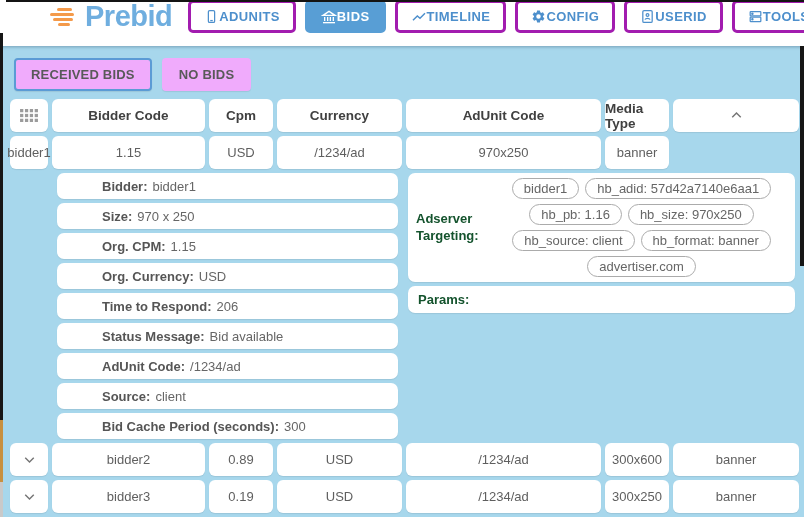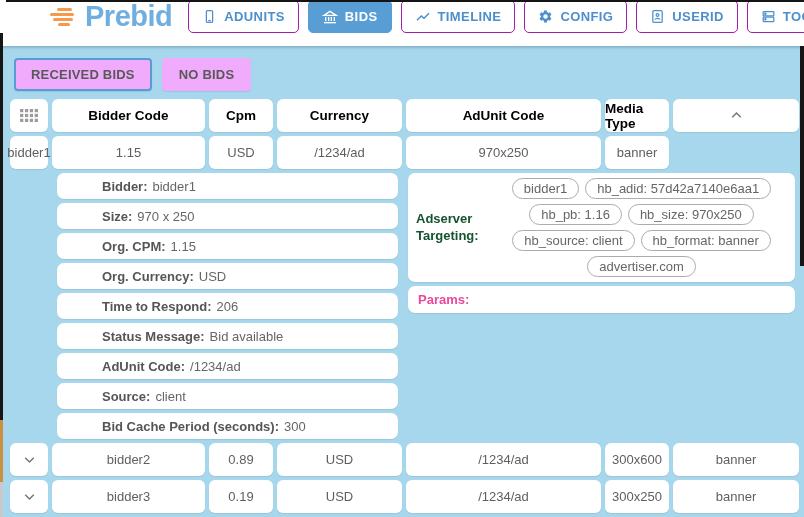--- a/index.html
+++ b/index.html
@@ -20,22 +20,22 @@
   .logo { display:flex; flex-direction:column; gap:2px; width:26px; }
   .logo i { height:3px; border-radius:2px; background:#F49A4A; display:block; }
   .logo i:nth-child(1){ width:15px; margin-left:7px; }
   .logo i:nth-child(2){ width:24px; margin-left:0; }
   .logo i:nth-child(3){ width:20px; margin-left:3px; }
   .logo i:nth-child(4){ width:12px; margin-left:8px; }
   .brand-text { font-size:29px; font-weight:bold; color:#6FAEDF; letter-spacing:-0.5px; }
 
   .nav { display:flex; gap:9px; }
   .nav-btn {
-    display:flex; align-items:center; gap:7px; height:33px; padding:0 13px;
-    background:#fff; border:1px solid #a21caf; border-radius:5px;
+    display:flex; align-items:center; height:33px; padding:0 13px;
+    background:#fff; border:3px solid #a21caf; border-radius:5px;
     color:#4D8FCC; font-weight:bold; font-size:13px; letter-spacing:.4px;
     font-family:inherit; cursor:pointer;
   }
   .nav-btn svg { display:block; }
   .nav-btn.active { background:#589ED5; border-color:#589ED5; color:#fff; }
 
   
   .tabs { display:flex; gap:10px; padding:12px 0 8px 14px; }
   .tab {
     height:33px; padding:0 15px; background:#f0abfc; border-radius:4px;
@@ -49,21 +49,21 @@
   .bids-table {
     display:grid;
     grid-template-columns:38px 153px 64px 125px 195px 64px 126px;
     gap:4px; padding:0 5px 0 10px; align-content:start;
   }
   .cell {
     background:#fff; border-radius:6px; height:33px;
     display:flex; align-items:center; justify-content:center;
     font-size:13px; color:#5f5f5f; box-shadow:0 1px 1px rgba(0,0,0,.08);
   }
-  .cell.head { font-weight:bold; color:#000000; font-size:13.5px; }
+  .cell.head { font-weight:bold; color:#404040; font-size:13.5px; }
   .expander { cursor:pointer; }
   .expander svg { display:block; }
 
   
   .details {
     grid-column:1 / -1; display:grid; grid-template-columns:341px 387px;
     gap:10px; margin-left:47px; align-items:start;
   }
   .detail-stack { display:flex; flex-direction:column; gap:4px; }
   .card { background:#fff; border-radius:7px; box-shadow:0 1px 1px rgba(0,0,0,.08); }
@@ -71,21 +71,21 @@
   .field b { color:#555; margin-right:5px; white-space:nowrap;margin-left:35px; }
   .detail-right { display:flex; flex-direction:column; gap:4px; }
   .targeting { display:flex; align-items:center; gap:4px; padding:5px 8px; min-height:86px; }
   .t-label { width:76px; font-size:13px; font-weight:bold; color:#14532d; line-height:1.3; flex-shrink:0; }
   .chips { display:flex; flex-wrap:wrap; gap:5px 6px; justify-content:center; align-items:center; }
   .chip {
     border:1px solid #ababab; border-radius:13px; padding:2px 11px;
     font-size:13px; color:#666; white-space:nowrap; background:#fff;
   }
   .params { height:27px; display:flex; align-items:center; padding:0 10px; font-size:13px; }
-  .params b { color:#ec4899; }
+  .params b { color:#14532d; }
 
   
   .edge { position:absolute; z-index:5; }
   #edge-top    { top:0; left:6px; right:0; height:2px; background:#141414; }
   #edge-l-blk  { left:0; top:33px;  width:3px; height:387px; background:#161616; }
   #edge-l-org  { left:0; top:420px; width:3px; height:62px;  background:#C8903F; }
   #edge-l-gry  { left:0; top:482px; width:3px; height:35px;  background:#c9c9c9; }
   #edge-r-blk  { right:0; top:46px; width:4px; height:220px; background:#161616; }
 </style>
 </head>

